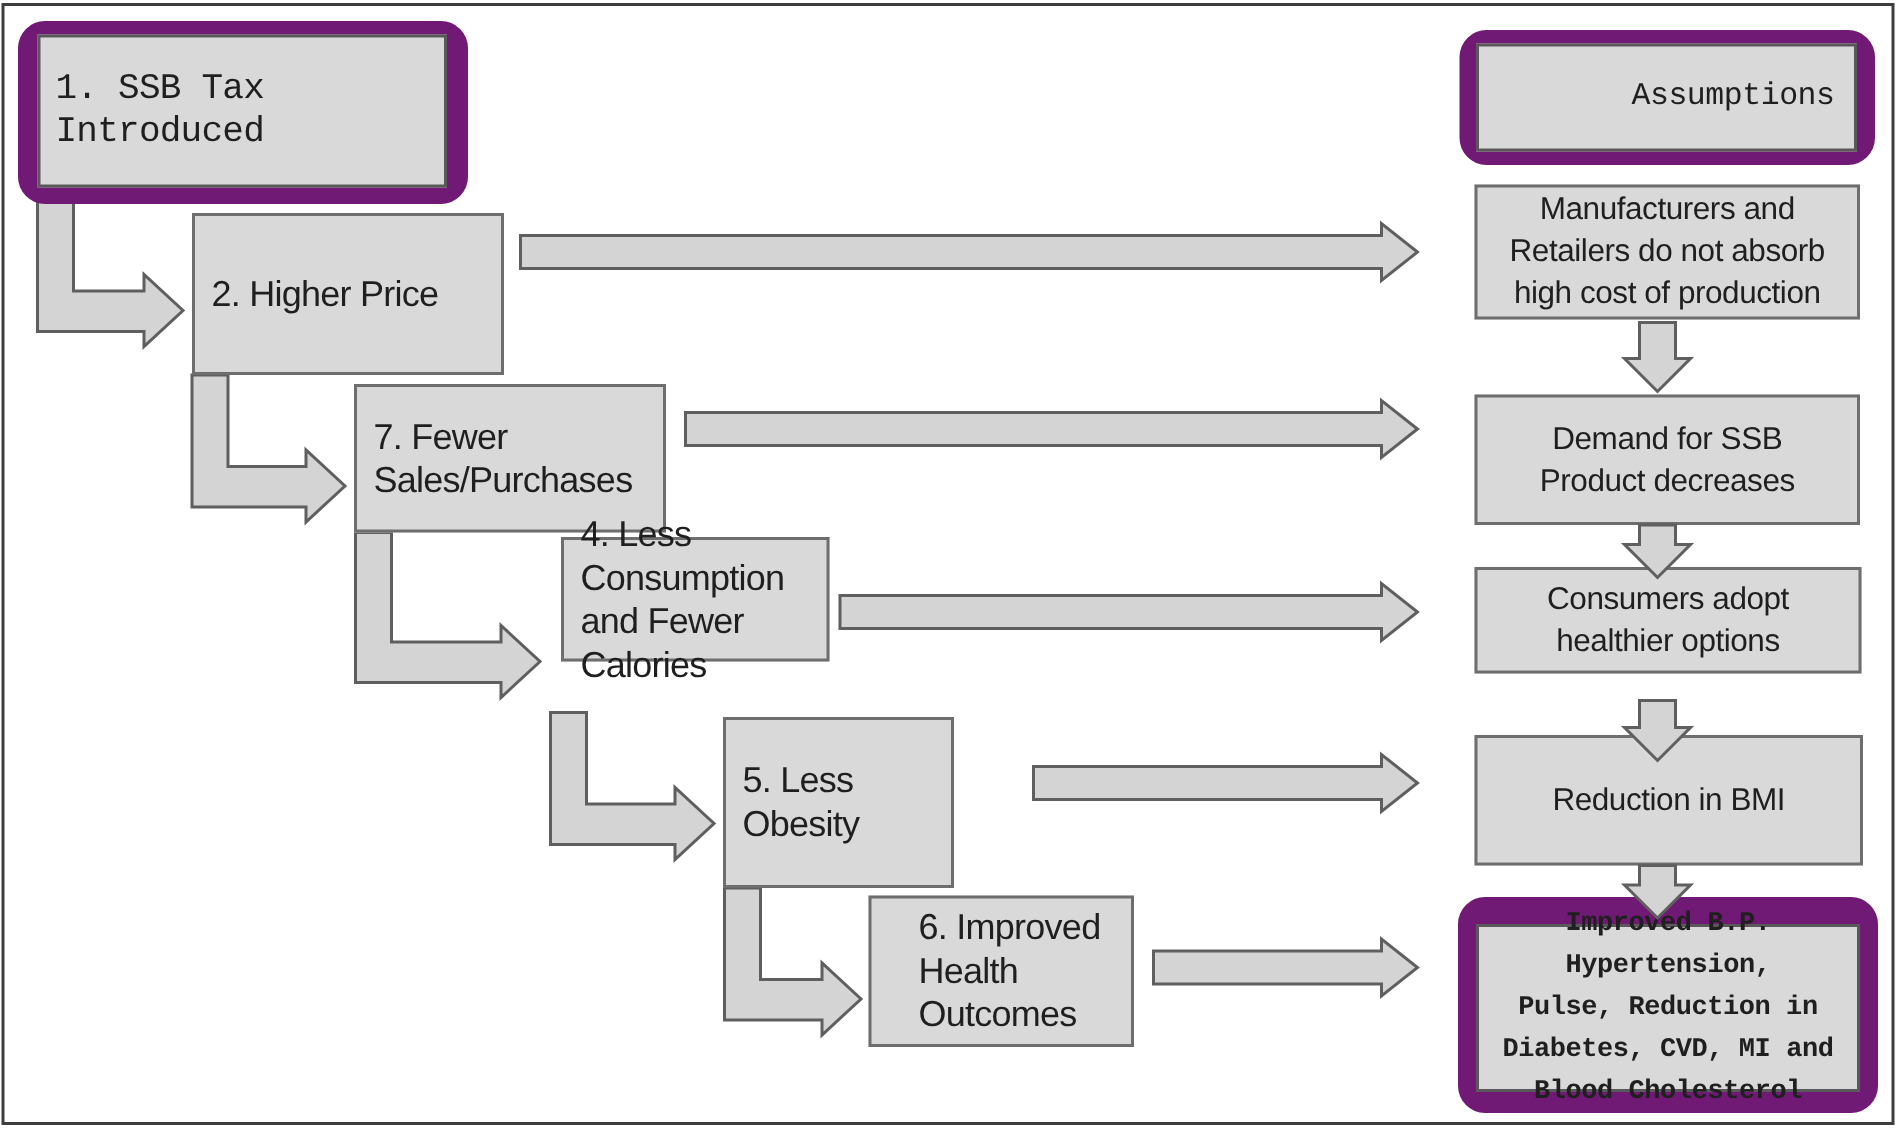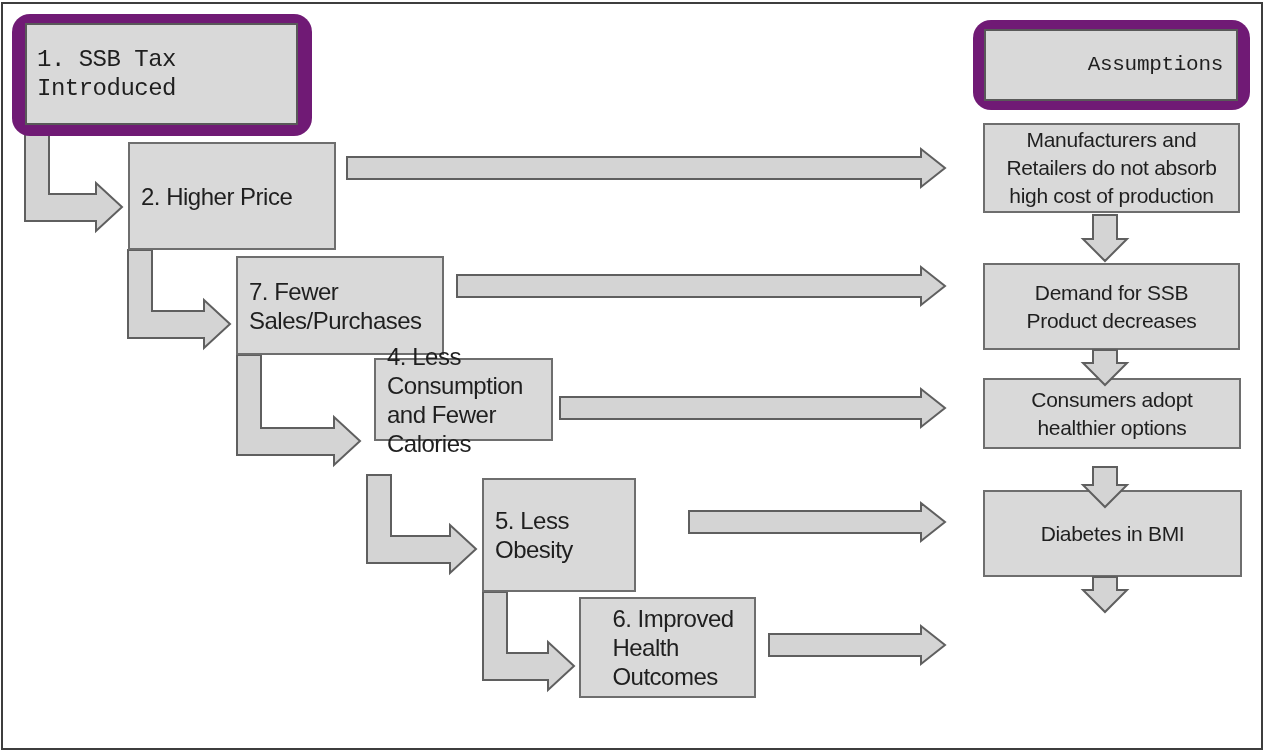--- a/index.html
+++ b/index.html
@@ -156,23 +156,31 @@
       <div class="txt-right">Demand for SSB
 Product decreases</div>
     </div>
 
     <div class="pbox center-text" style="left:983px; top:378px; width:258px; height:71px;">
       <div class="txt-right">Consumers adopt
 healthier options</div>
     </div>
 
     <div class="pbox center-text" style="left:983px; top:490px; width:259px; height:87px;">
-      <div class="txt-right">Diabetes in BMI</div>
+      <div class="txt-right">Reduction in BMI</div>
     </div>
 
+    <div class="halo" style="left:972px; top:598px; width:280px; height:144px;">
+      <div class="halo-inner center-text" style="left:12px; top:18px; right:12px; bottom:14px;">
+        <div class="txt-bold">Improved B.P. Hypertension,
+Pulse, Reduction in
+Diabetes, CVD, MI and
+Blood Cholesterol</div>
+      </div>
+    </div>
 
   </div>
 
   <svg class="layer over" width="1265" height="753" viewBox="0 0 1265 753">
     <polygon class="arrow-shape" points="1093,215 1117,215 1117,239 1127,239 1105,261 1083,239 1093,239"></polygon>
     <polygon class="arrow-shape" points="1093,350 1117,350 1117,363 1127,363 1105,385 1083,363 1093,363"></polygon>
     <polygon class="arrow-shape" points="1093,467 1117,467 1117,485 1127,485 1105,507 1083,485 1093,485"></polygon>
     <polygon class="arrow-shape" points="1093,577 1117,577 1117,590 1127,590 1105,612 1083,590 1093,590"></polygon>
   </svg>
 

